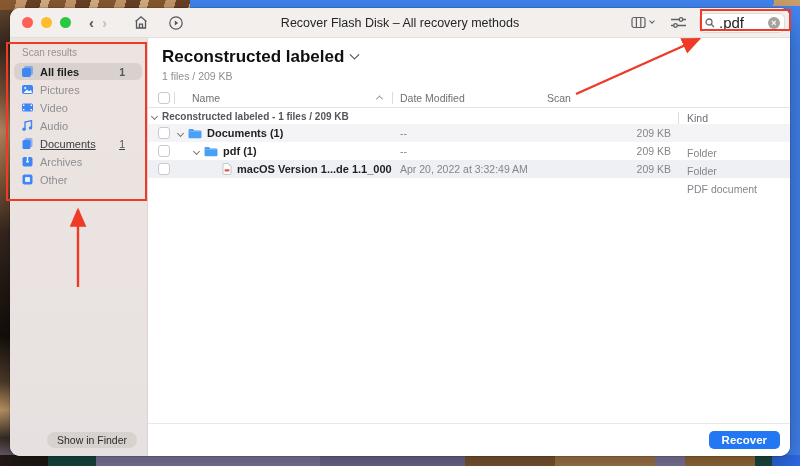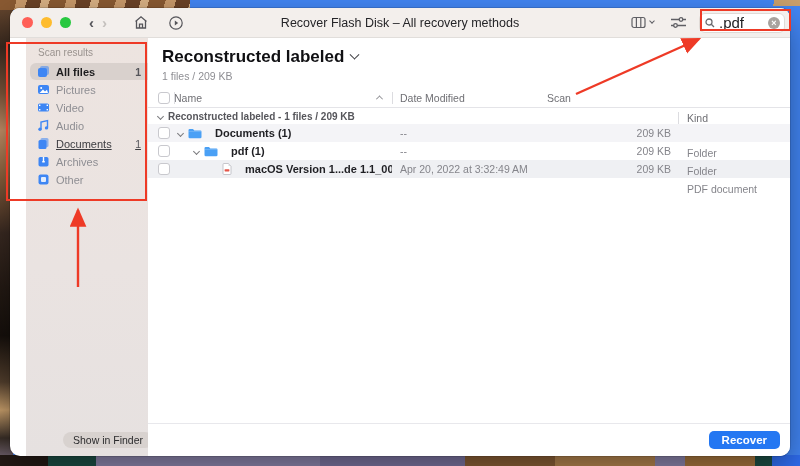--- a/index.html
+++ b/index.html
@@ -46,21 +46,21 @@
     border-bottom:1.6px solid #5f5f64; transform:rotate(45deg); }
   .chev.small { width:4px; height:4px; margin-top:-3px; }
   .filter { margin-right:12px; }
   .search-field { width:86px; height:20px; background:#ffffff; border:1px solid #e0dad6;
     border-radius:6px; display:flex; align-items:center; padding:0 4px 0 5px; margin-right:2px; }
   .search-text { font-size:15px; color:#1d1d1f; margin-left:4px; flex:1; }
   .clear-btn { width:12px; height:12px; border-radius:50%; background:#a8a29e; color:#fff;
     font-size:9px; line-height:12px; text-align:center; font-weight:bold; }
 
   
-  .sidebar { position:absolute; top:30px; left:16px; width:138px; bottom:0;
+  .sidebar { position:absolute; top:30px; left:0; width:138px; bottom:0;
     background:linear-gradient(180deg,#ede4e0 0%,#eae3e1 55%,#e6e1e0 100%);
     border-right:1px solid rgba(0,0,0,.06); }
   .sb-header { font-size:10px; color:#9a938f; padding:9px 0 5px 12px; }
   .sb-item { display:flex; align-items:center; height:17px; margin:0 5px 1px 4px;
     padding:0 5px 0 6px; border-radius:6px; font-size:11px; color:#8e8e93; }
   .sb-item.selected { background:#d9d1cd; color:#1d1d1f; font-weight:bold; }
   .sb-item.has-results:not(.selected) { color:#3c3c40;text-decoration:underline; }
   .sb-icon { width:14px; display:inline-flex; justify-content:center; margin-right:6px; }
   .sb-label { white-space:nowrap; }
   .sb-count { margin-left:auto; padding-right:12px; font-size:10.5px; color:#55555a; }
@@ -74,42 +74,42 @@
   .page-title-row { display:flex; align-items:center; gap:7px; }
   .page-title { font-size:17px; font-weight:bold; color:#101013; line-height:22px; }
   .title-chev { width:7px; height:7px; border-right:1.8px solid #3c3c40; border-bottom:1.8px solid #3c3c40;
     display:inline-block; transform:rotate(45deg) translate(-2px,-2px); }
   .page-summary { font-size:10.5px; color:#8e8e93; margin-top:2px; }
 
   .table-header { display:flex; align-items:center; height:20px; margin-top:6px;
     border-bottom:1px solid #e4e4e8; position:relative; }
   .col { position:relative; height:100%; display:flex; align-items:center; }
   .col-check { width:26px; padding-left:10px; }
-  .col-name  { width:218px; }
+  .col-name  { width:218px; padding-left:18px; }
   .col-date  { width:144px; padding-left:8px; }
   .col-size  { width:142px; justify-content:flex-end; padding-right:7px; }
   .col-kind  { flex:1; padding-left:9px;margin-top:40px; }
   .th { font-size:10.5px; color:#6f6f74; }
   .table-header .col-name, .table-header .col-date, .table-header .col-size, .table-header .col-kind { }
   .hdr-div::before { content:""; position:absolute; left:0; top:4px; width:1px; height:12px; background:#dcdce0; }
   .sort-ind { margin-left:auto; margin-right:10px; width:5px; height:5px;
     border-left:1.5px solid #8e8e93; border-top:1.5px solid #8e8e93; transform:rotate(45deg) translate(1px,1px); }
 
   .cb { width:12px; height:12px; border:1px solid #c9c9ce; border-radius:3px; background:#fff; flex:0 0 auto; }
 
-  .grp-row { display:flex; align-items:center; height:16px; padding-left:10px; }
+  .grp-row { display:flex; align-items:center; height:16px; padding-left:4px; }
   .grp-label { font-size:10px; font-weight:bold; color:#56565b; margin-left:5px; }
   .row-chev { width:5px; height:5px; border-right:1.5px solid #7a7a7e; border-bottom:1.5px solid #7a7a7e;
     display:inline-block; transform:rotate(45deg); flex:0 0 auto; }
 
   .t-row { display:flex; align-items:center; height:18px; font-size:11px; }
   .t-row.stripe { background:#f4f4f7; }
   .t-row.stripe2 { background:#eff0f3; }
   .name-cell { display:flex; align-items:center; overflow:hidden; white-space:nowrap; }
-  .name-text { font-weight:bold; color:#1f1f23; font-size:11px; margin-left:13px; }
+  .name-text { font-weight:bold; color:#1f1f23; font-size:11px; margin-left:5px; }
   .cell-date, .cell-size, .cell-kind { font-size:10.5px; color:#85858b; }
   .chev-spacer { display:inline-block; width:7px; flex:0 0 auto; }
   .row-icon { display:inline-flex; margin-left:5px; flex:0 0 auto; }
 
   
   .footer { position:absolute; left:138px; right:0; bottom:0; height:33px; background:#fff;
     border-top:1px solid #e8e8ec; }
   .recover-btn { position:absolute; right:10px; top:7px; height:18px; padding:0 13px;
     background:#2477f2; color:#fff; border:none; border-radius:5px; font-size:11.5px;
     font-weight:bold; font-family:"Liberation Sans", sans-serif; line-height:17px; }

